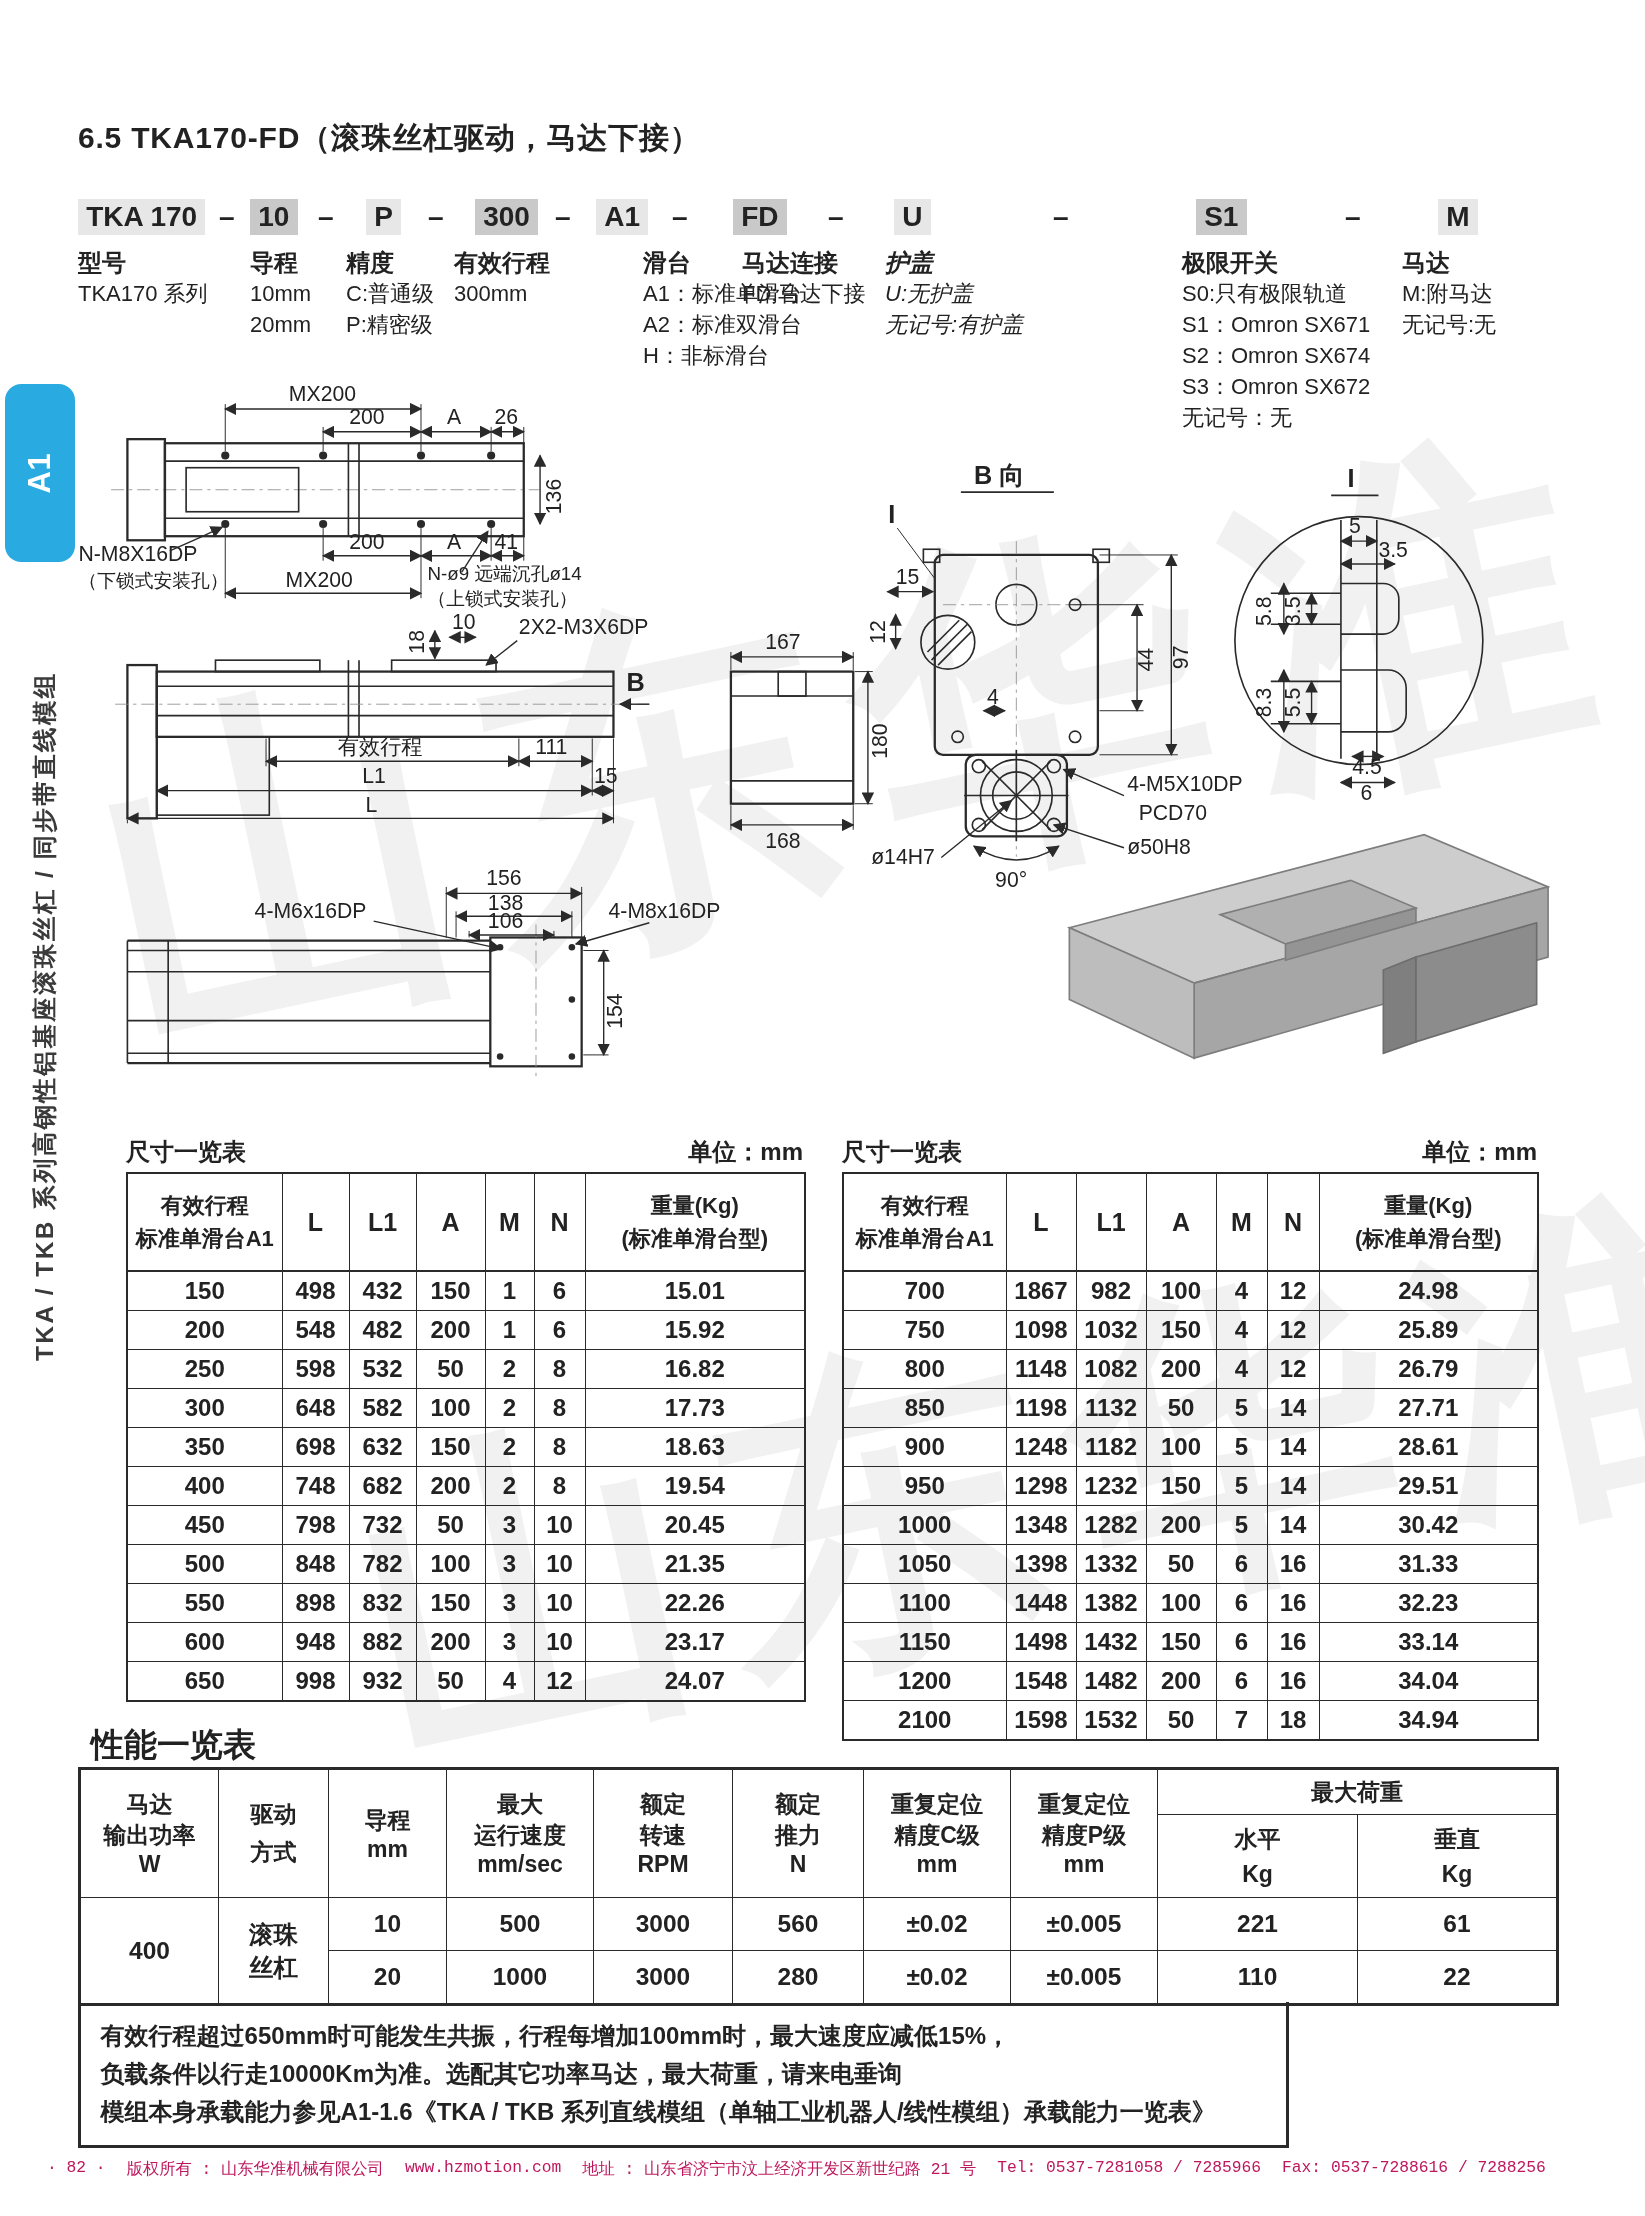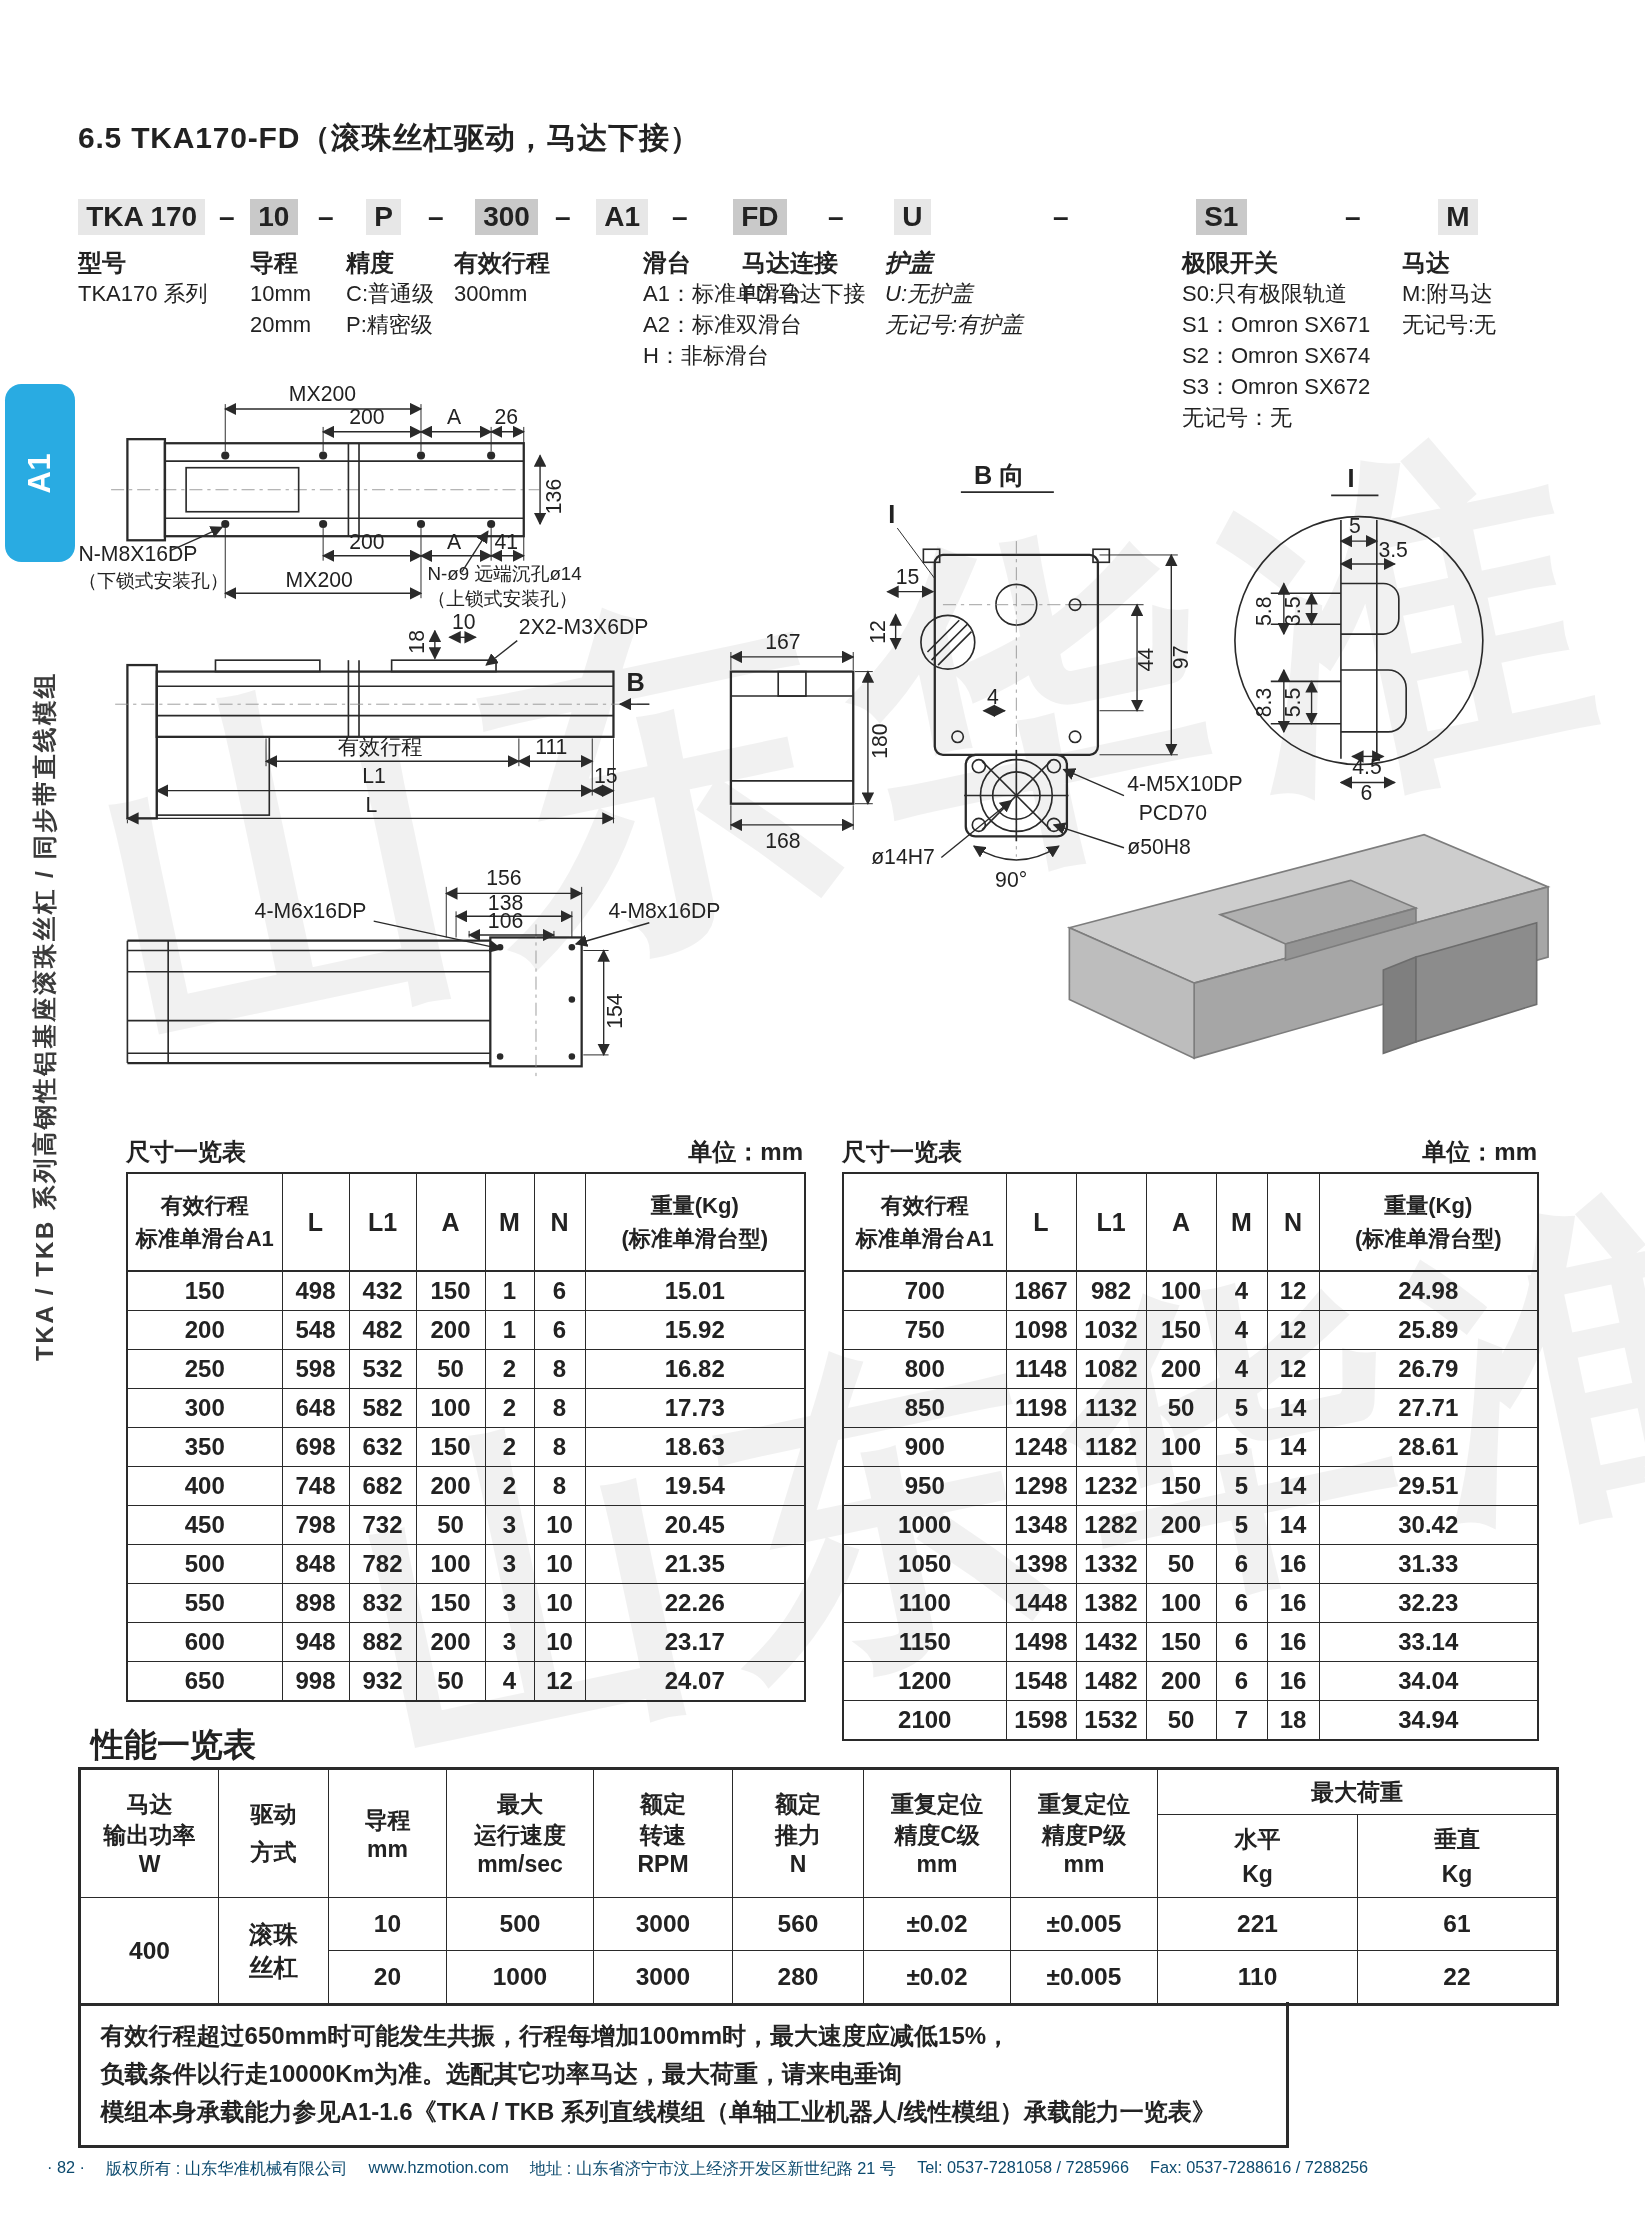--- a/index.html
+++ b/index.html
@@ -55,21 +55,21 @@
   .perf thead tr.r1{height:46px;}
   .perf thead tr.r2 th{height:82px;text-align:center;}
   .perf tbody td{height:52px;font-size:24.5px;}
   .ph{height:100%;display:flex;flex-direction:column;justify-content:space-between;align-items:center;
       padding:6.5px 1.6px;box-sizing:border-box;}
   .ph.center{justify-content:center;gap:6.5px;}
   .notebox{position:absolute;left:78px;top:2002px;width:1211px;box-sizing:border-box;
            border:3.3px solid #2a2a2a;border-top:none;padding:14.7px 19.6px;z-index:2;
            font-size:24px;font-weight:700;line-height:38px;}
   .footer{position:absolute;left:47px;top:2158px;display:flex;gap:21px;white-space:nowrap;
-          font-size:16.3px;color:#0c4a6e;font-family:Liberation Sans, sans-serif;z-index:2;justify-content:space-between;}
+          font-size:16.3px;color:#be185d;font-family:Liberation Mono, monospace;z-index:2;justify-content:space-between;}
 </style>
 </head>
 <body>
 
 <div class="page">
 
   <div class="wm" id="wm1">山东华准</div>
   <div class="wm" id="wm2">山东华准</div>
 
   <div class="page-title">6.5 TKA170-FD（滚珠丝杠驱动，马达下接）</div>

